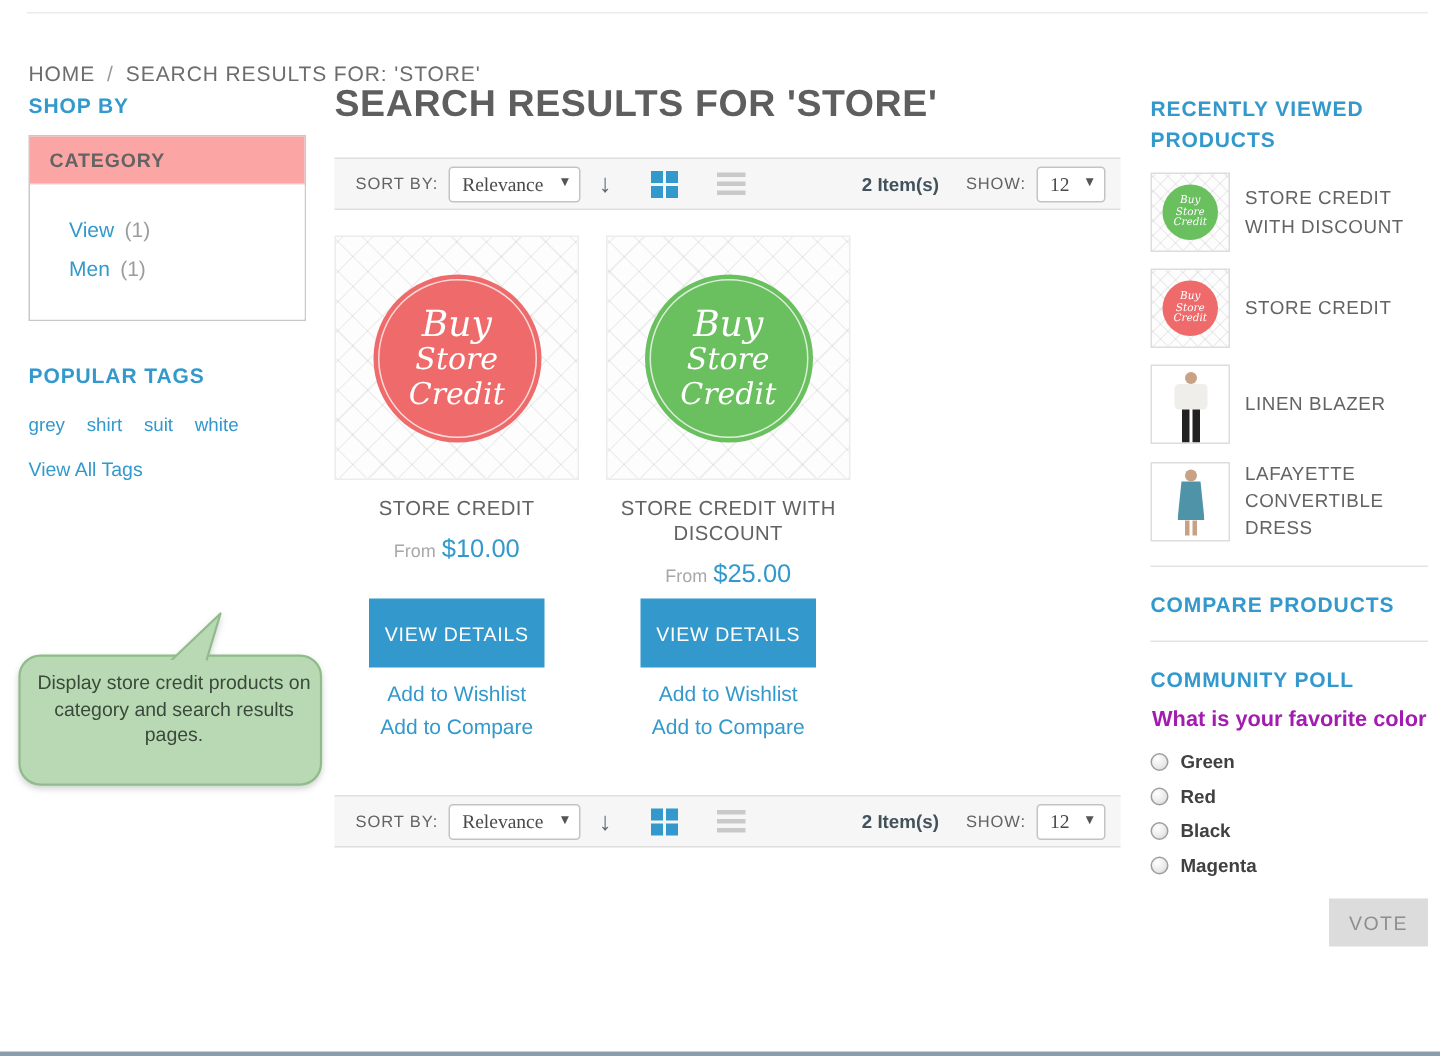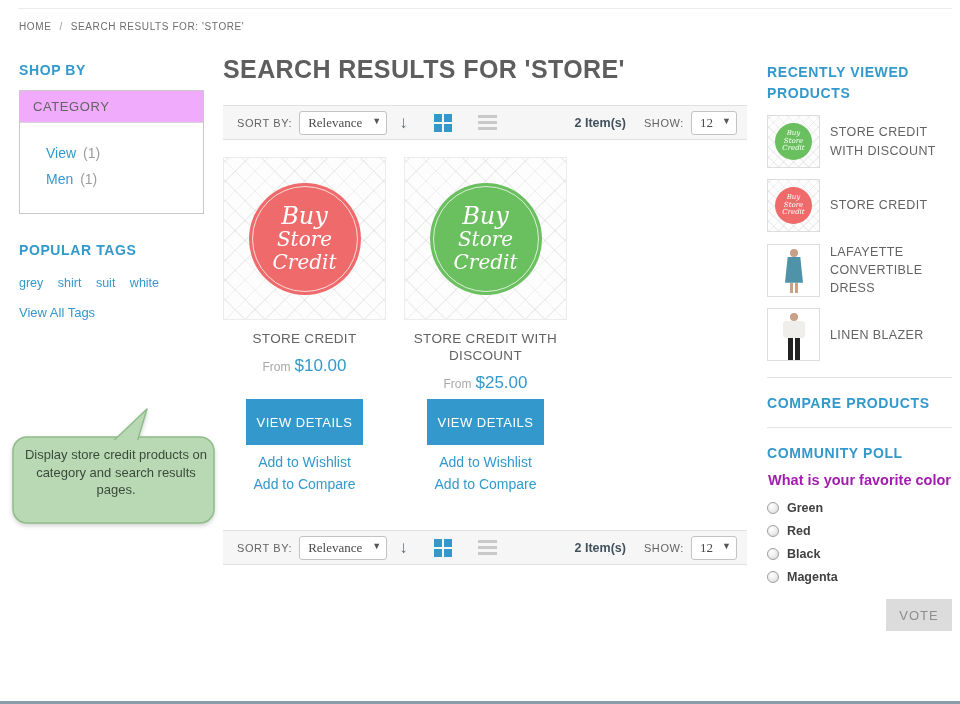--- a/index.html
+++ b/index.html
@@ -8,29 +8,29 @@
     position: relative;
     font-family: "Liberation Sans", sans-serif;
     background: #ffffff;
     color: #636363;
     overflow: hidden;
   }
   .top-rule { position:absolute; top:8px; left:18px; width:934px; height:1px; background:#ececec; }
   .bottom-rule { position:absolute; bottom:0; left:0; width:960px; height:3px; background:#8a9dab; }
 
   
-  .breadcrumb { position:absolute; top:21px; left:19px; font-size:10px; letter-spacing:0.6px; color:#6d6d6d; }
+  .breadcrumb { position:absolute; top:41px; left:19px; font-size:14px; letter-spacing:0.6px; color:#6d6d6d; }
   .breadcrumb a { color:#6d6d6d; text-decoration:none; }
   .breadcrumb .sep { margin:0 8px; color:#9a9a9a; }
 
   
   .left-col { position:absolute; left:19px; top:62px; width:185px; }
   .side-title { font-size:14px; font-weight:bold; color:#3399cc; letter-spacing:0.6px; }
   .cat-box { margin-top:12px; border:1px solid #c9c9c9; }
-  .cat-header { background:#f0abfc; border-bottom:1px solid #d6d6d6; padding:8px 13px; font-size:13px; letter-spacing:0.6px; color:#636363; }
+  .cat-header { background:#fca5a5; border-bottom:1px solid #d6d6d6; padding:8px 13px; font-size:13px; letter-spacing:0.6px; color:#636363;font-weight:bold; }
   .cat-items { background:#fff; padding:12px 0 16px 26px; }
   .cat-item { margin:10px 0; font-size:14px; }
   .cat-item a { color:#3399cc; text-decoration:none; }
   .cat-item .count { color:#9d9d9d; margin-left:3px; }
   .tags-title { margin-top:28px; }
   .tag-list { margin-top:18px; font-size:12.5px; }
   .tag-list a { color:#3399cc; text-decoration:none; margin-right:11px; }
   .view-all { display:inline-block; margin-top:15px; font-size:13px; color:#3399cc; text-decoration:none; }
 
   
@@ -323,39 +323,39 @@
           <span>Credit</span>
       </div>
     </div>
     <a href="#" class="rv-label">STORE CREDIT</a>
   </div>
 
   <div class="rv-item">
     <div class="thumb">
       <div class="fig">
         <i class="head"></i>
-          <i class="dleg-l"></i>
-          <i class="dleg-r"></i>
-          <i class="dress-body"></i>
-      </div>
-    </div>
-    <a href="#" class="rv-label">LAFAYETTE CONVERTIBLE DRESS</a>
+          <i class="blazer-shirt"></i>
+          <i class="blazer-body"></i>
+          <i class="leg-l"></i>
+          <i class="leg-r"></i>
+      </div>
+    </div>
+    <a href="#" class="rv-label">LINEN BLAZER</a>
   </div>
 
   <div class="rv-item">
     <div class="thumb">
       <div class="fig">
         <i class="head"></i>
-          <i class="blazer-shirt"></i>
-          <i class="blazer-body"></i>
-          <i class="leg-l"></i>
-          <i class="leg-r"></i>
-      </div>
-    </div>
-    <a href="#" class="rv-label">LINEN BLAZER</a>
+          <i class="dleg-l"></i>
+          <i class="dleg-r"></i>
+          <i class="dress-body"></i>
+      </div>
+    </div>
+    <a href="#" class="rv-label">LAFAYETTE CONVERTIBLE DRESS</a>
   </div>
 
   <hr class="divider">
 
   <div class="side-title compare-title">COMPARE PRODUCTS</div>
 
   <hr class="divider">
 
   <div class="side-title poll-title">COMMUNITY POLL</div>
   <div class="poll-q">What is your favorite color</div>

